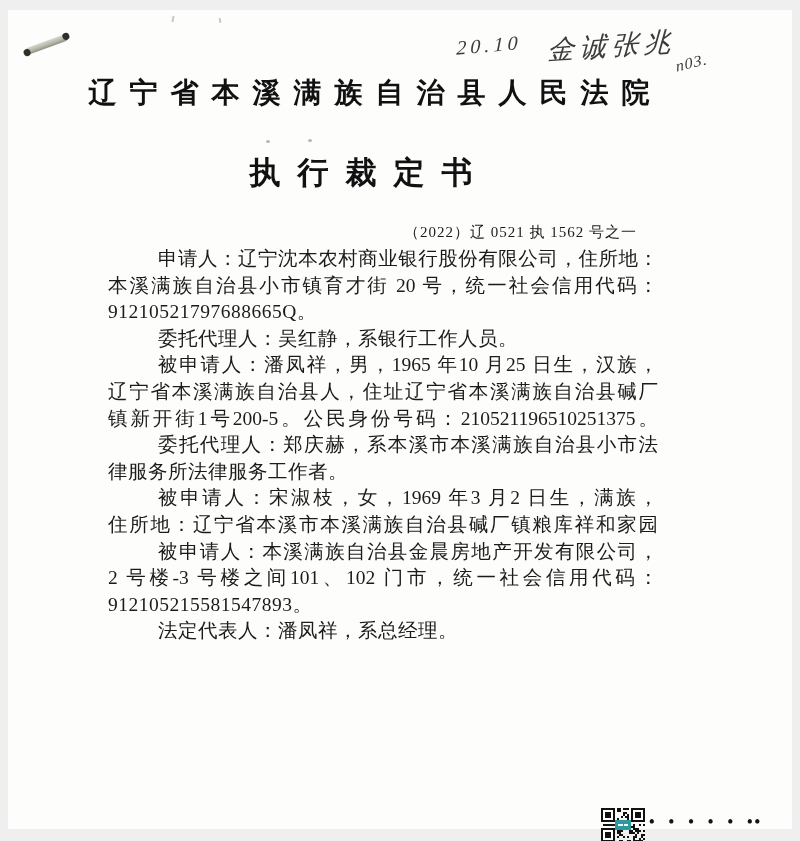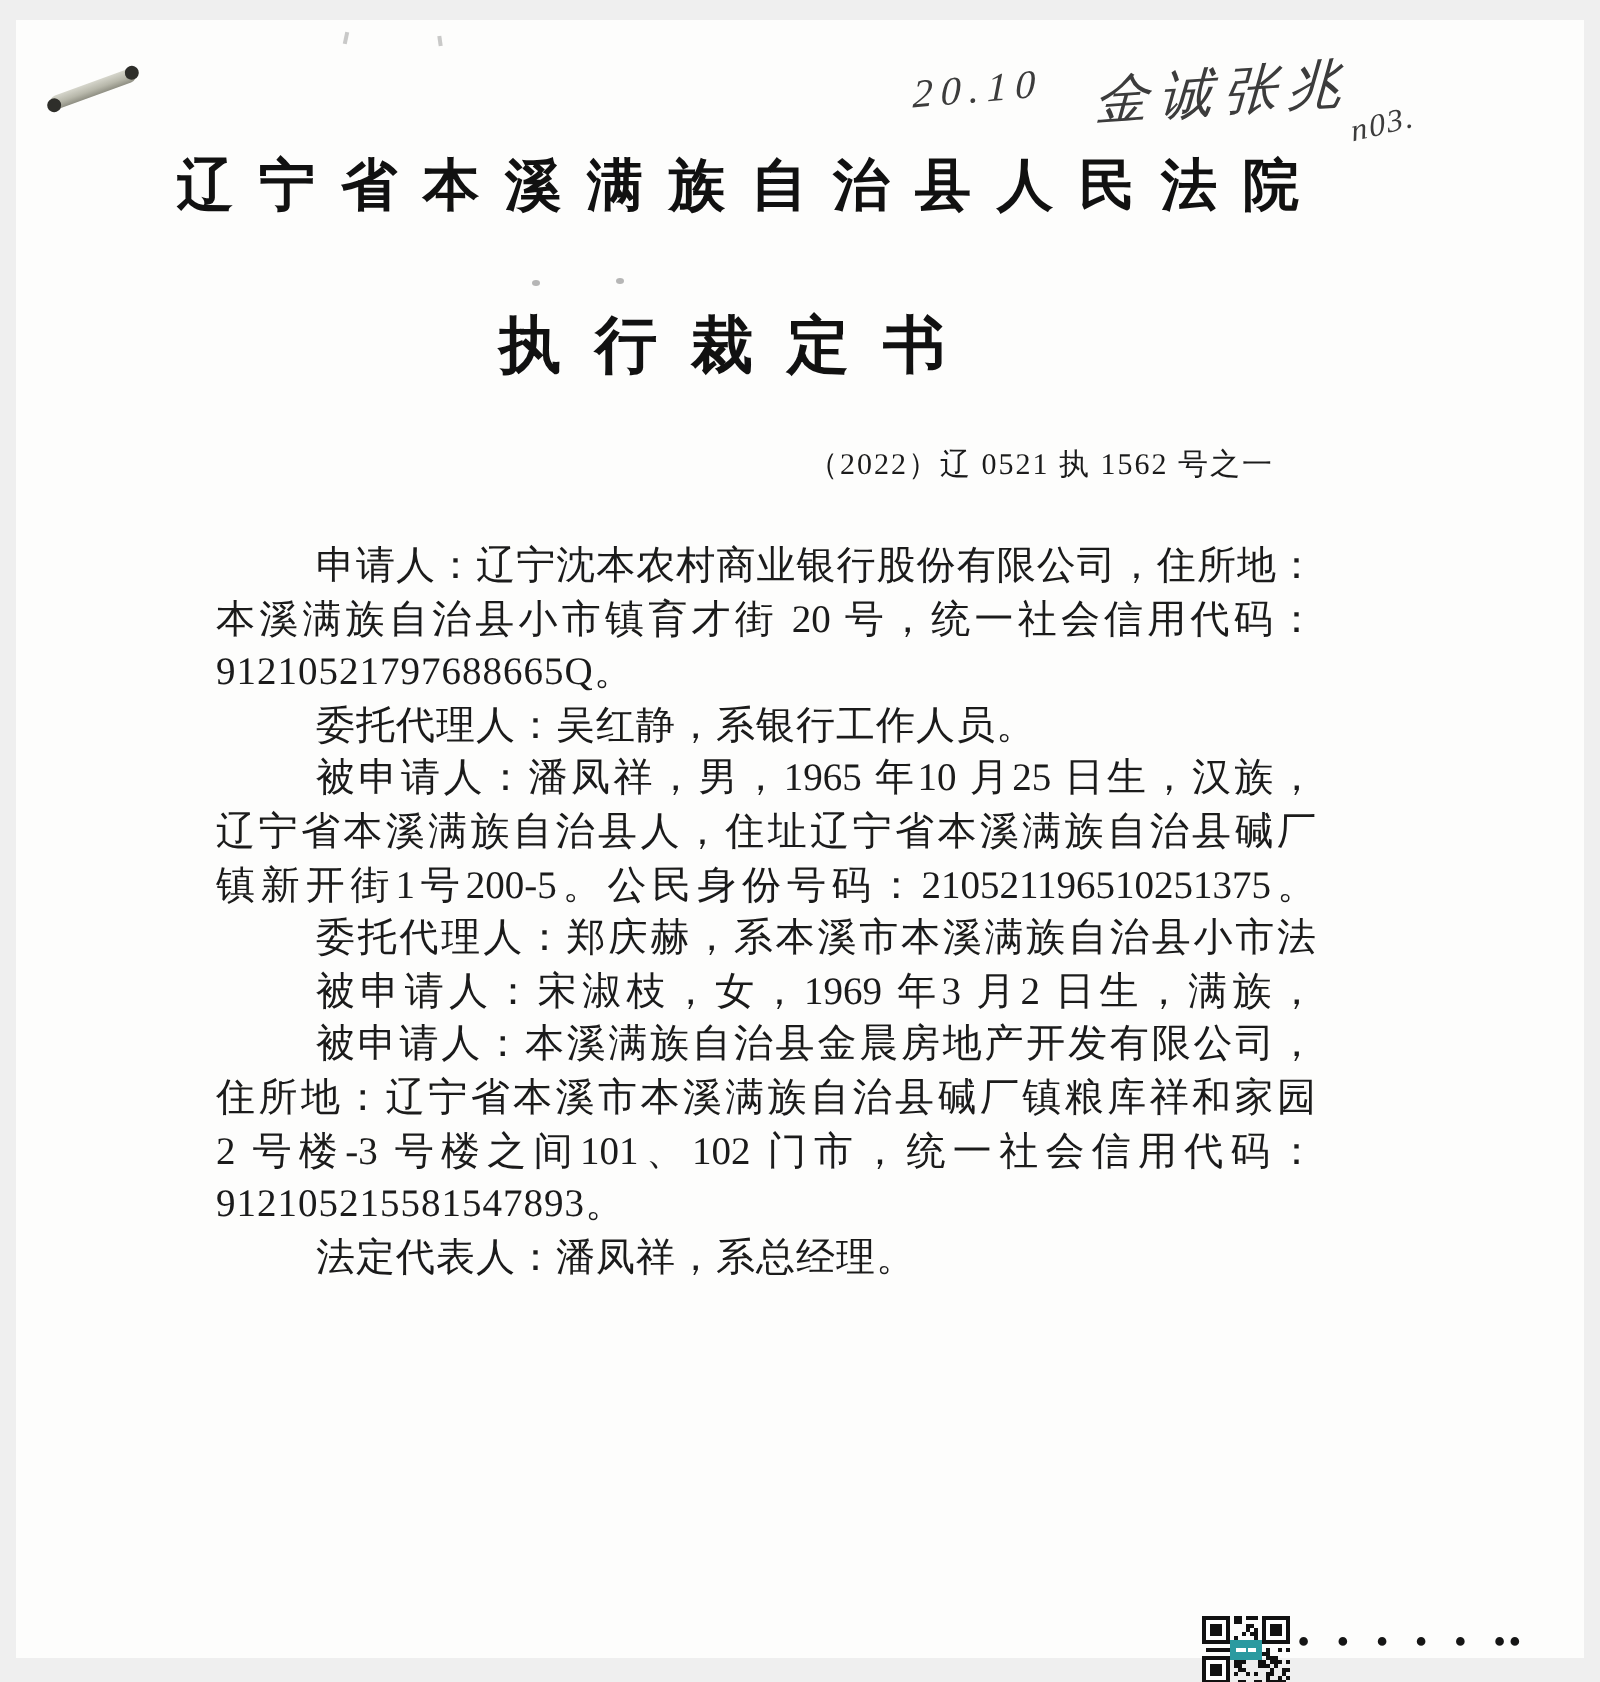--- a/index.html
+++ b/index.html
@@ -51,21 +51,21 @@
     letter-spacing:17px;padding-right:17px;box-sizing:border-box;
     transform:translateX(-22px);white-space:nowrap;
   }
   
   .caseno{
     position:absolute;top:213px;right:155px;
     font-size:15px;color:#1b1b1b;letter-spacing:1px;white-space:nowrap;
   }
   
   .bodytext{
-    position:absolute;left:100px;top:261px;width:550px;
+    position:absolute;left:100px;top:236px;width:550px;
     font-size:19.5px;line-height:26.6px;color:#1b1b1b;
   }
   .ln{height:26.6px;overflow:visible;letter-spacing:0.5px;white-space:nowrap;}
   .ln.stretch{white-space:normal;text-align:justify;text-align-last:justify;letter-spacing:0;}
   .ln.indent{text-indent:50px;}
   
   .qr{position:absolute;left:593px;top:798px;width:44px;height:34px;}
   .qr svg{display:block;width:44px;height:34px;}
   .dotrow{
     position:absolute;left:641px;top:803px;width:120px;
@@ -102,23 +102,24 @@
 
   <div class="bodytext">
     <div class="ln indent stretch">申请人：辽宁沈本农村商业银行股份有限公司，住所地：</div>
     <div class="ln stretch">本溪满族自治县小市镇育才街 20 号，统一社会信用代码：</div>
     <div class="ln">91210521797688665Q。</div>
     <div class="ln indent">委托代理人：吴红静，系银行工作人员。</div>
     <div class="ln indent stretch">被申请人：潘凤祥，男，1965 年10 月25 日生，汉族，</div>
     <div class="ln stretch">辽宁省本溪满族自治县人，住址辽宁省本溪满族自治县碱厂</div>
     <div class="ln stretch">镇新开街1号200-5。公民身份号码：210521196510251375。</div>
     <div class="ln indent stretch">委托代理人：郑庆赫，系本溪市本溪满族自治县小市法</div>
+    <div class="ln">律服务所法律服务工作者。</div>
     <div class="ln indent stretch">被申请人：宋淑枝，女，1969 年3 月2 日生，满族，</div>
+    <div class="ln stretch">住所地：辽宁省本溪市本溪满族自治县碱厂镇粮库祥和家园</div>
     <div class="ln indent stretch">被申请人：本溪满族自治县金晨房地产开发有限公司，</div>
-    <div class="ln stretch">住所地：辽宁省本溪市本溪满族自治县碱厂镇粮库祥和家园</div>
     <div class="ln stretch">2 号楼-3 号楼之间101、102 门市，统一社会信用代码：</div>
     <div class="ln">912105215581547893。</div>
     <div class="ln indent">法定代表人：潘凤祥，系总经理。</div>
   </div>
 
   <div class="qr">
     <svg id="qr-svg" viewBox="0 0 22 17" shape-rendering="crispEdges" xmlns="http://www.w3.org/2000/svg">
         <rect x="8" y="0" width="1" height="1" fill="#111"></rect>
         <rect x="9" y="0" width="1" height="1" fill="#111"></rect>
         <rect x="11" y="0" width="1" height="1" fill="#111"></rect>

